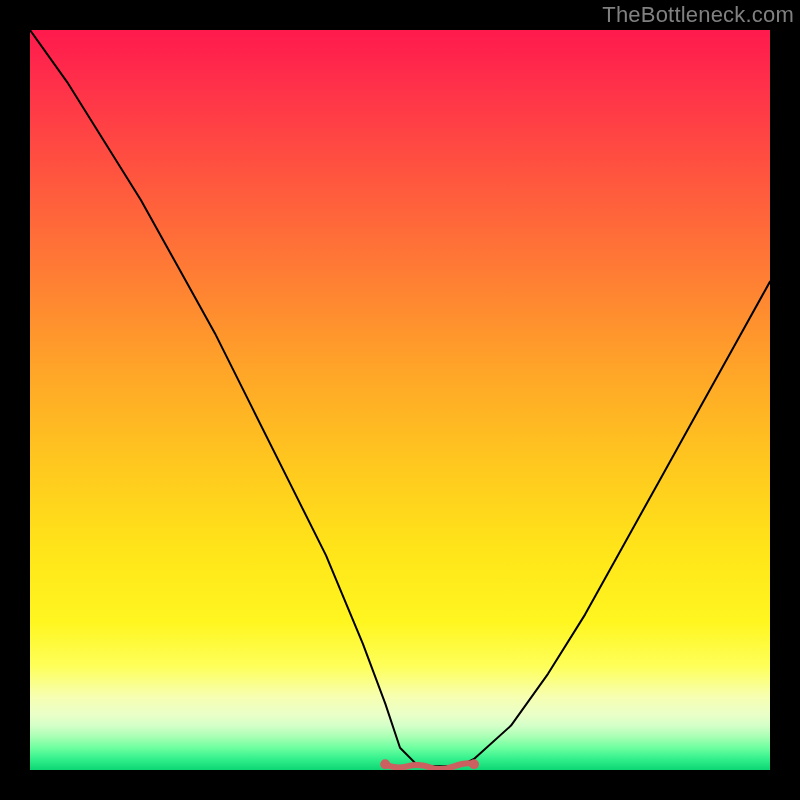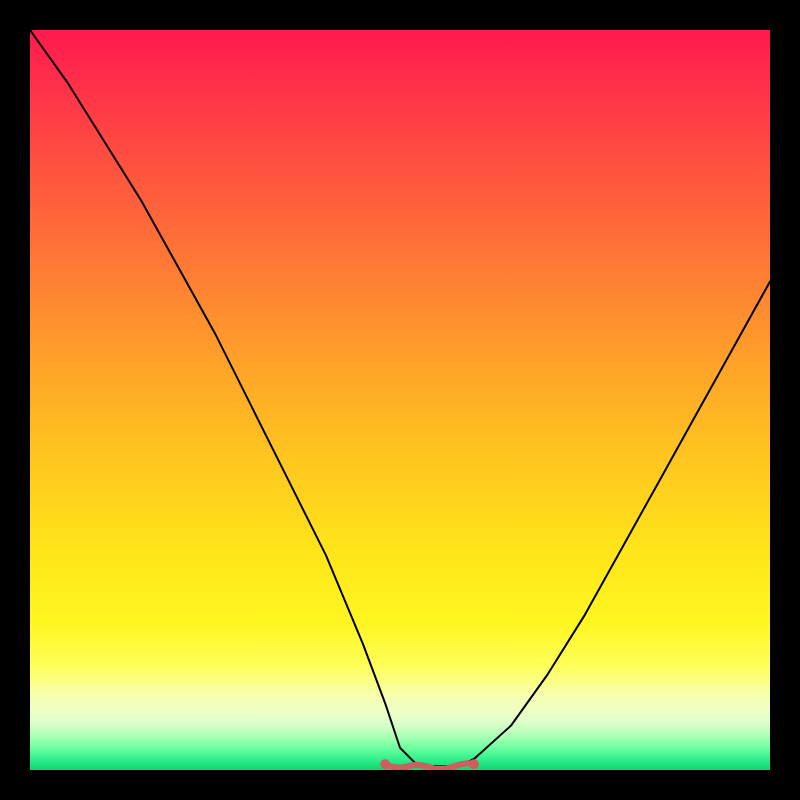--- a/index.html
+++ b/index.html
@@ -80,20 +80,21 @@
     stroke-linejoin: round;
   }
   .flat-dot {
     fill: #cc6060;
   }
 </style>
 </head>
 <body>
 
 <div class="frame">
+  <div class="watermark">TheBottleneck.com</div>
 
   <div class="plot-area">
     <div class="gradient-bg"></div>
     <svg class="curves" viewBox="0 0 740 740" preserveAspectRatio="none">
       <path id="curve-path" class="curve-line" d="M0.0 0.0 L37.0 51.8 L74.0 111.0 L111.0 170.2 L148.0 236.8 L185.0 303.4 L222.0 377.4 L259.0 451.4 L296.0 525.4 L333.0 614.2 L355.2 673.4 L370.0 717.8 L384.8 732.6 L399.6 736.3 L414.4 736.3 L429.2 736.3 L444.0 728.9 L481.0 695.6 L518.0 643.8 L555.0 584.6 L592.0 518.0 L629.0 451.4 L666.0 384.8 L703.0 318.2 L740.0 251.6"></path>
       <path id="flat-path" class="flat-segment" d="M355.2 734.3 Q365.2 739.3 377.2 736.3 T399.6 737.3 T424 736.3 T444 734.3"></path>
       <circle id="flat-dot-left" class="flat-dot" r="5" cx="355.2" cy="734.3"></circle>
       <circle id="flat-dot-right" class="flat-dot" r="5" cx="444" cy="734.3"></circle>
     </svg>
   </div>

